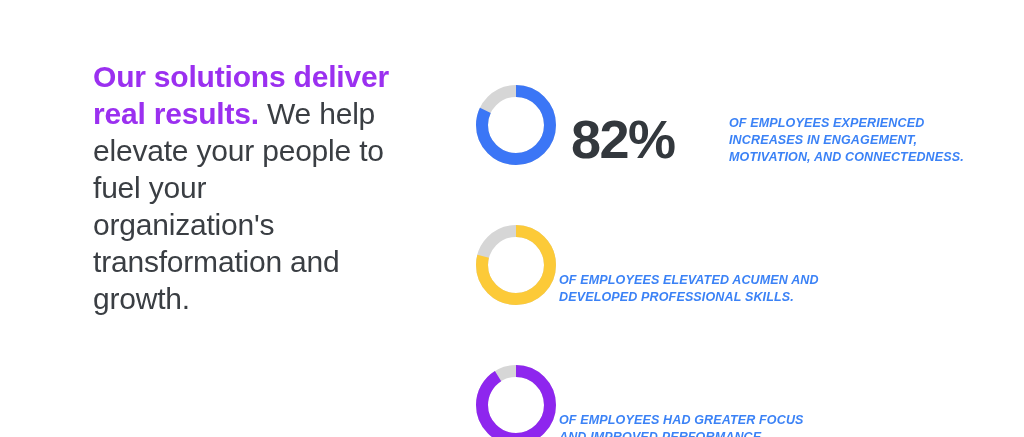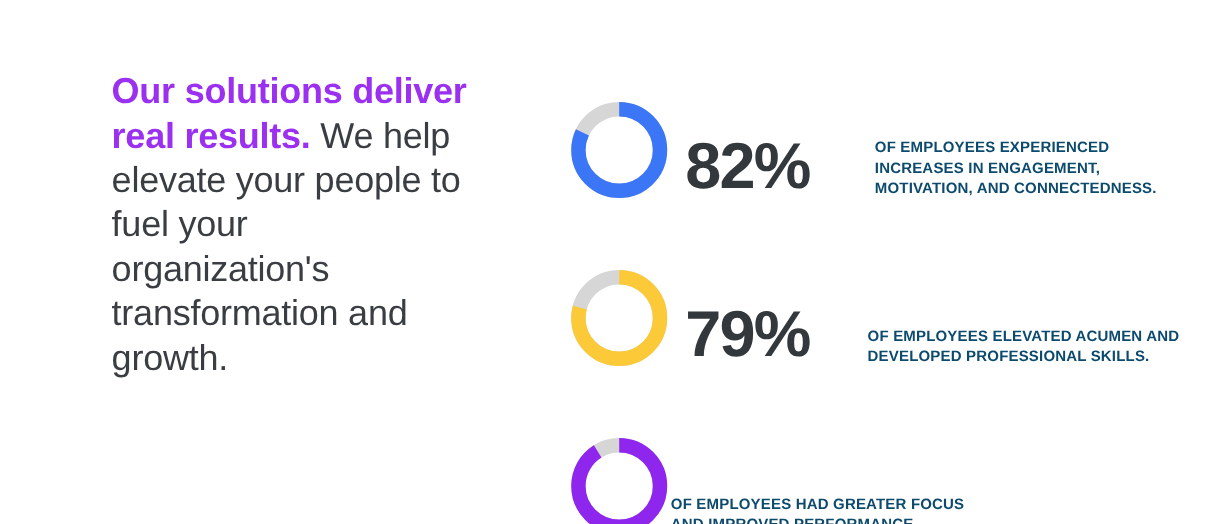--- a/index.html
+++ b/index.html
@@ -79,24 +79,25 @@
     color: #33383d;
     letter-spacing: -1.5px;
     white-space: nowrap;
   }
 
   .stat-desc {
     flex: 1 1 auto;
     font-size: 12.5px;
     line-height: 17px;
     font-weight: 700;
-    color: #0c4a6e;
+    color: #3b82f6;
     letter-spacing: 0.15px;
     text-transform: uppercase;
     max-width: 272px;
+    font-style: italic;
   }
 
   .stat-row.row-1 .stat-desc { margin-left: 8px; }
   .stat-row.row-2 .stat-desc { margin-left: 2px; }
   .stat-row.row-3 .stat-desc { margin-left: 2px; }
 </style>
 </head>
 <body>
 
 <div id="page-root">
@@ -118,21 +119,20 @@
       <div class="stat-desc">OF EMPLOYEES EXPERIENCED INCREASES IN ENGAGEMENT, MOTIVATION, AND CONNECTEDNESS.</div>
     </div>
 
     <div class="stat-row row-2">
       <div class="donut">
         <svg viewBox="0 0 82 82">
           <circle cx="41" cy="41" r="34" fill="none" stroke="#D6D6D6" stroke-width="12"></circle>
           <circle class="donut-value" cx="41" cy="41" r="34" fill="none" stroke="#FCCA38" stroke-width="12" stroke-dasharray="168.7663573508437 213.62830044410595"></circle>
         </svg>
       </div>
-      <div class="percent">79%</div>
       <div class="stat-desc">OF EMPLOYEES ELEVATED ACUMEN AND DEVELOPED PROFESSIONAL SKILLS.</div>
     </div>
 
     <div class="stat-row row-3">
       <div class="donut">
         <svg viewBox="0 0 82 82">
           <circle cx="41" cy="41" r="34" fill="none" stroke="#D6D6D6" stroke-width="12"></circle>
           <circle class="donut-value" cx="41" cy="41" r="34" fill="none" stroke="#8E26EE" stroke-width="12" stroke-dasharray="194.40175340413643 213.62830044410595"></circle>
         </svg>
       </div>

